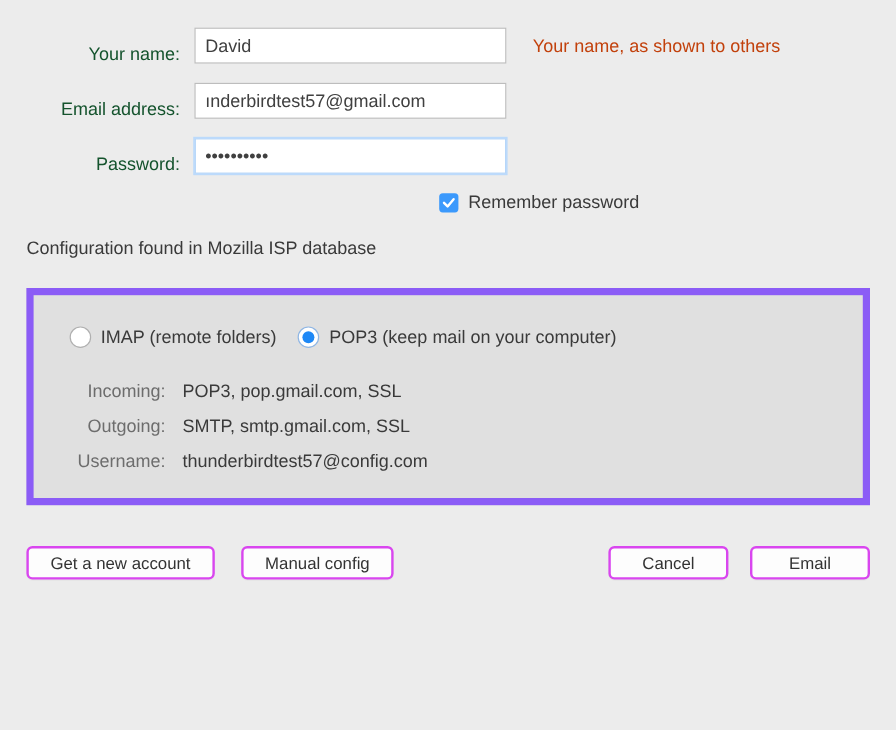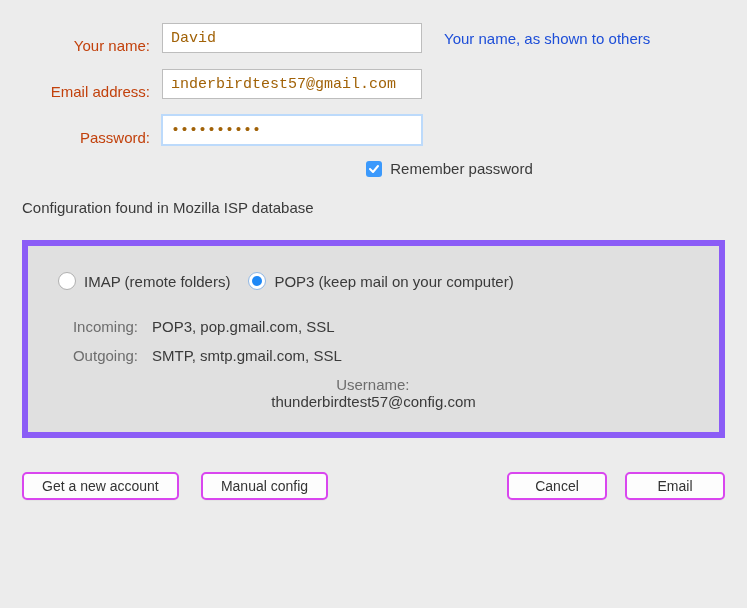--- a/index.html
+++ b/index.html
@@ -18,41 +18,41 @@
     }
     .form-row {
       display: flex;
       align-items: center;
       margin-bottom: 14px;
     }
     .form-label {
       width: 140px;
       text-align: right;
       padding-right: 12px;
-      color: #c2410c;
+      color: #14532d;
       margin-top: 15px;
     }
     .text-input {
       width: 260px;
       height: 30px;
       padding: 4px 8px;
       font-size: 15px;
       border: 1px solid #bdbdbd;
       background: #fff;
-      font-family: Liberation Mono, monospace;
-      color: #a16207;
+      font-family: Liberation Sans, sans-serif;
+      color: #404040;
     }
     .text-input.focused {
       border: 1px solid #86b8ef;
       outline: 2px solid #bcdafb;
       outline-offset: -1px;
     }
     .hint-text {
       margin-left: 22px;
-      color: #1d4ed8;
+      color: #c2410c;
       font-size: 15px;
     }
     .checkbox-row {
       display: flex;
       align-items: center;
       margin-left: 152px;
       margin-bottom: 22px;
       margin-top: 4px;
       justify-content: center;
     }
@@ -95,21 +95,21 @@
       border: 1px solid #b0b0b0;
       display: inline-flex;
       align-items: center;
       justify-content: center;
     }
     .radio-outer.selected { border-color: #8fb6e4; }
     .radio-inner { width: 10px; height: 10px; border-radius: 50%; background: #1e88f6; }
     .radio-label { color: #3a3a3a; }
     .info-row {
       display: flex;
-      align-items: center;
+      align-items: flex-end;
       margin-bottom: 12px;
     }
     .info-label {
       width: 100px;
       text-align: right;
       padding-right: 14px;
       color: #6d6d6d;
     }
     .info-value { color: #3a3a3a; }
     .button-row {
@@ -180,21 +180,21 @@
     </div>
 
     <div class="info-row">
       <span class="info-label">Incoming:</span>
       <span class="info-value">POP3, pop.gmail.com, SSL</span>
     </div>
     <div class="info-row">
       <span class="info-label">Outgoing:</span>
       <span class="info-value">SMTP, smtp.gmail.com, SSL</span>
     </div>
-    <div class="info-row" style="margin-bottom:0;flex-direction:column;">
+    <div class="info-row" style="margin-bottom:0;">
       <span class="info-label">Username:</span>
       <span class="info-value">thunderbirdtest57@config.com</span>
     </div>
   </div>
 
   <div class="button-row">
     <span class="btn-group-left">
       <button class="btn">Get a new account</button>
       <button class="btn" style="margin-left:18px;">Manual config</button>
     </span>

